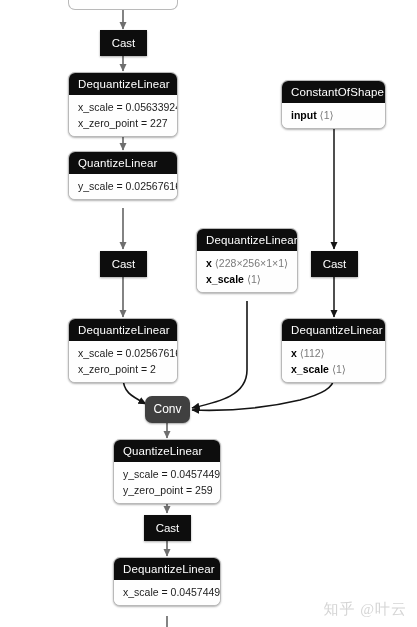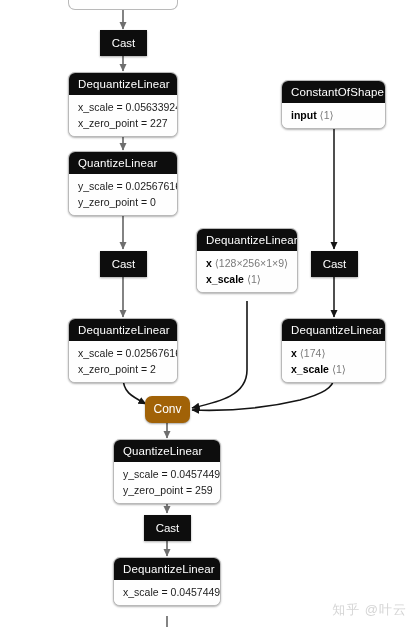--- a/index.html
+++ b/index.html
@@ -73,21 +73,21 @@
     border-radius: 0;
     font-size: 11.5px;
     text-align: center;
     box-shadow: 0 1px 2px rgba(0,0,0,0.35);
   }
 
   
   .convnode {
     position: absolute;
     box-sizing: border-box;
-    background: #a16207;
+    background: #404040;
     border: 1px solid #2d5party;
     border-radius: 7px;
     color: #ffffff;
     font-size: 12px;
     text-align: center;
     box-shadow: 0 1px 2px rgba(0,0,0,0.35);
   }
 
   
   .clipped {
@@ -97,25 +97,25 @@
     border: 1px solid #b9b9b9;
     border-top: none;
     border-radius: 0 0 7px 7px;
     overflow: hidden;
   }
 
   .watermark {
     position: absolute;
     right: 10px;
     bottom: 8px;
-    font-size: 13px;
+    font-size: 15px;
     color: #d5d5d5;
     letter-spacing: 1px;
     white-space: nowrap;
-    font-family: Liberation Sans, sans-serif;
+    font-family: Liberation Serif, serif;
   }
 </style>
 </head>
 <body>
 
 <div id="canvas">
 
   <svg id="edges" viewBox="0 0 417 627" width="417" height="627">
     <defs>
       <marker id="ah-grey" viewBox="0 0 10 10" refX="8.4" refY="5" markerWidth="5.2" markerHeight="5.2" orient="auto-start-reverse">
@@ -174,23 +174,20 @@
       </div>
     </div>
   </div>
 
   <div class="node" style="left:68px; top:151px; width:110px;">
     <div class="hdr">QuantizeLinear</div>
     <div class="body">
       <div class="row">
         <span>y_scale = 0.02567616...</span>
       </div>
-      <div class="row">
-        <span>y_zero_point = 0</span>
-      </div>
     </div>
   </div>
 
   <div class="pill" style="left:100px; top:251px; width:47px; height:26px; line-height:26px;">
     <span>Cast</span>
   </div>
 
   <div class="node" style="left:68px; top:318px; width:110px;">
     <div class="hdr">DequantizeLinear</div>
     <div class="body">
@@ -201,21 +198,21 @@
         <span>x_zero_point = 2</span>
       </div>
     </div>
   </div>
 
   <div class="node" style="left:196px; top:228px; width:102px;">
     <div class="hdr">DequantizeLinear</div>
     <div class="body">
       <div class="row">
         <span class="k">x</span>
-        <span class="shape">⟨128×256×1×9⟩</span>
+        <span class="shape">⟨228×256×1×1⟩</span>
       </div>
       <div class="row">
         <span class="k">x_scale</span>
         <span class="shape">⟨1⟩</span>
       </div>
     </div>
   </div>
 
   <div class="node" style="left:281px; top:80px; width:105px;">
     <div class="hdr">ConstantOfShape</div>
@@ -229,21 +226,21 @@
 
   <div class="pill" style="left:311px; top:251px; width:47px; height:26px; line-height:26px;">
     <span>Cast</span>
   </div>
 
   <div class="node" style="left:281px; top:318px; width:105px;">
     <div class="hdr">DequantizeLinear</div>
     <div class="body">
       <div class="row">
         <span class="k">x</span>
-        <span class="shape">⟨174⟩</span>
+        <span class="shape">⟨112⟩</span>
       </div>
       <div class="row">
         <span class="k">x_scale</span>
         <span class="shape">⟨1⟩</span>
       </div>
     </div>
   </div>
 
   <div class="convnode" style="left:145px; top:396px; width:45px; height:27px; line-height:26px;">
     <span>Conv</span>

